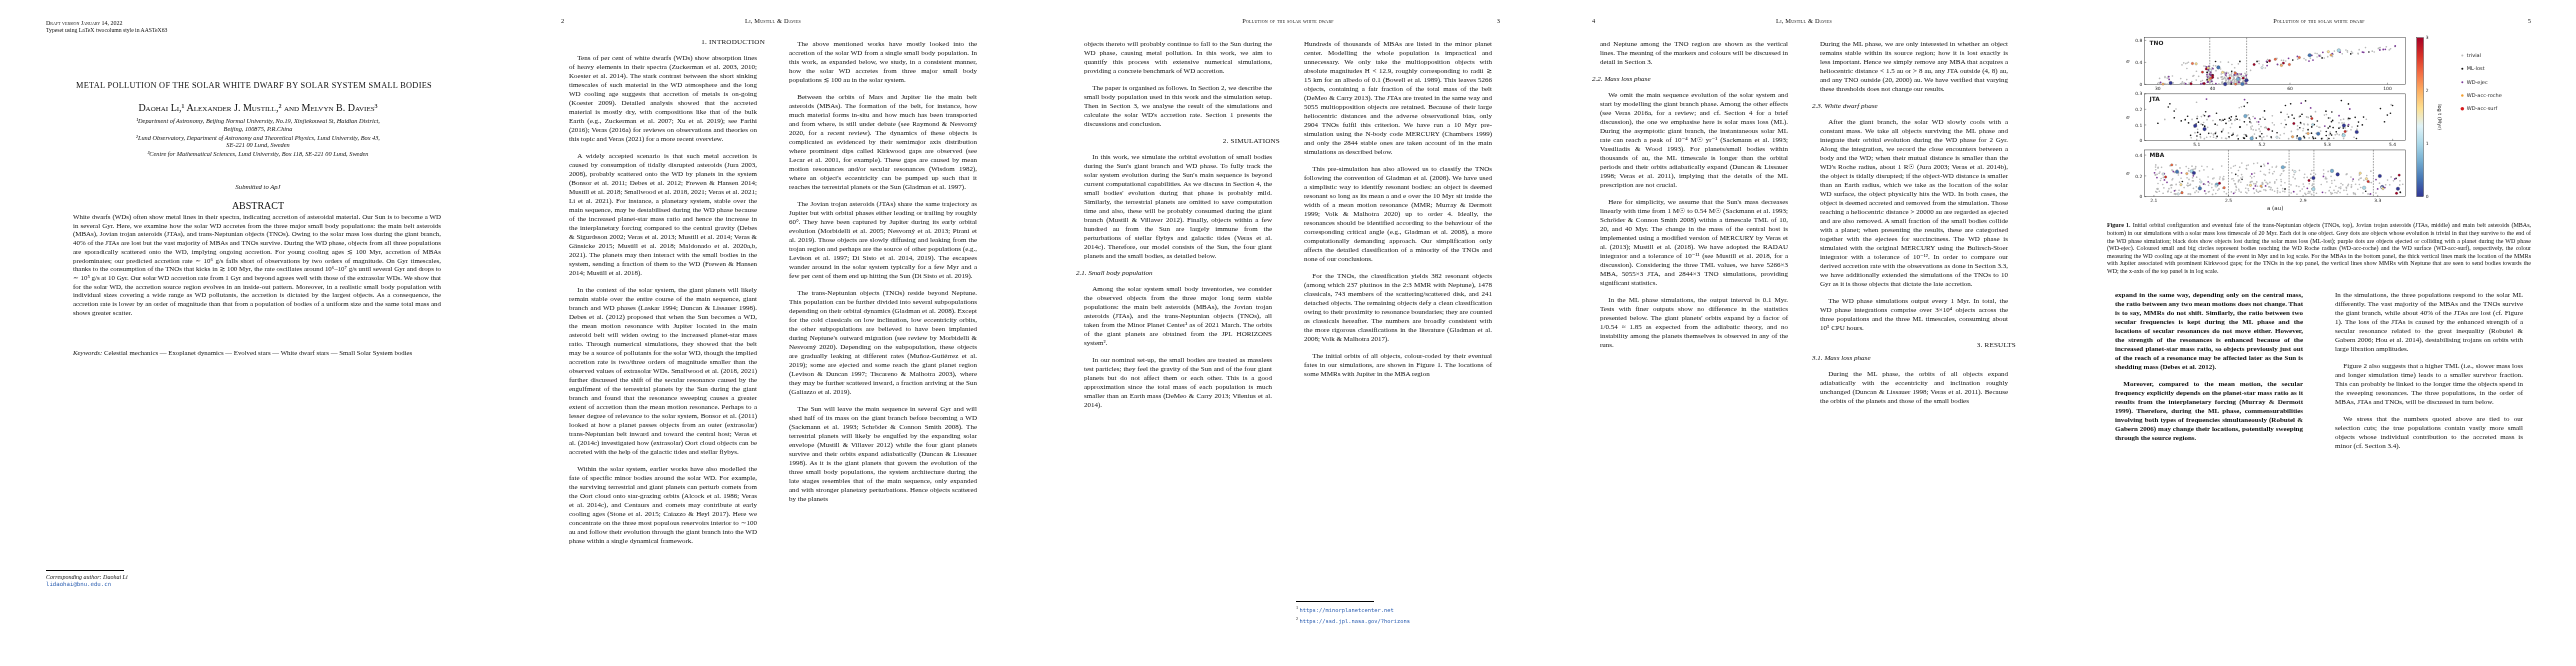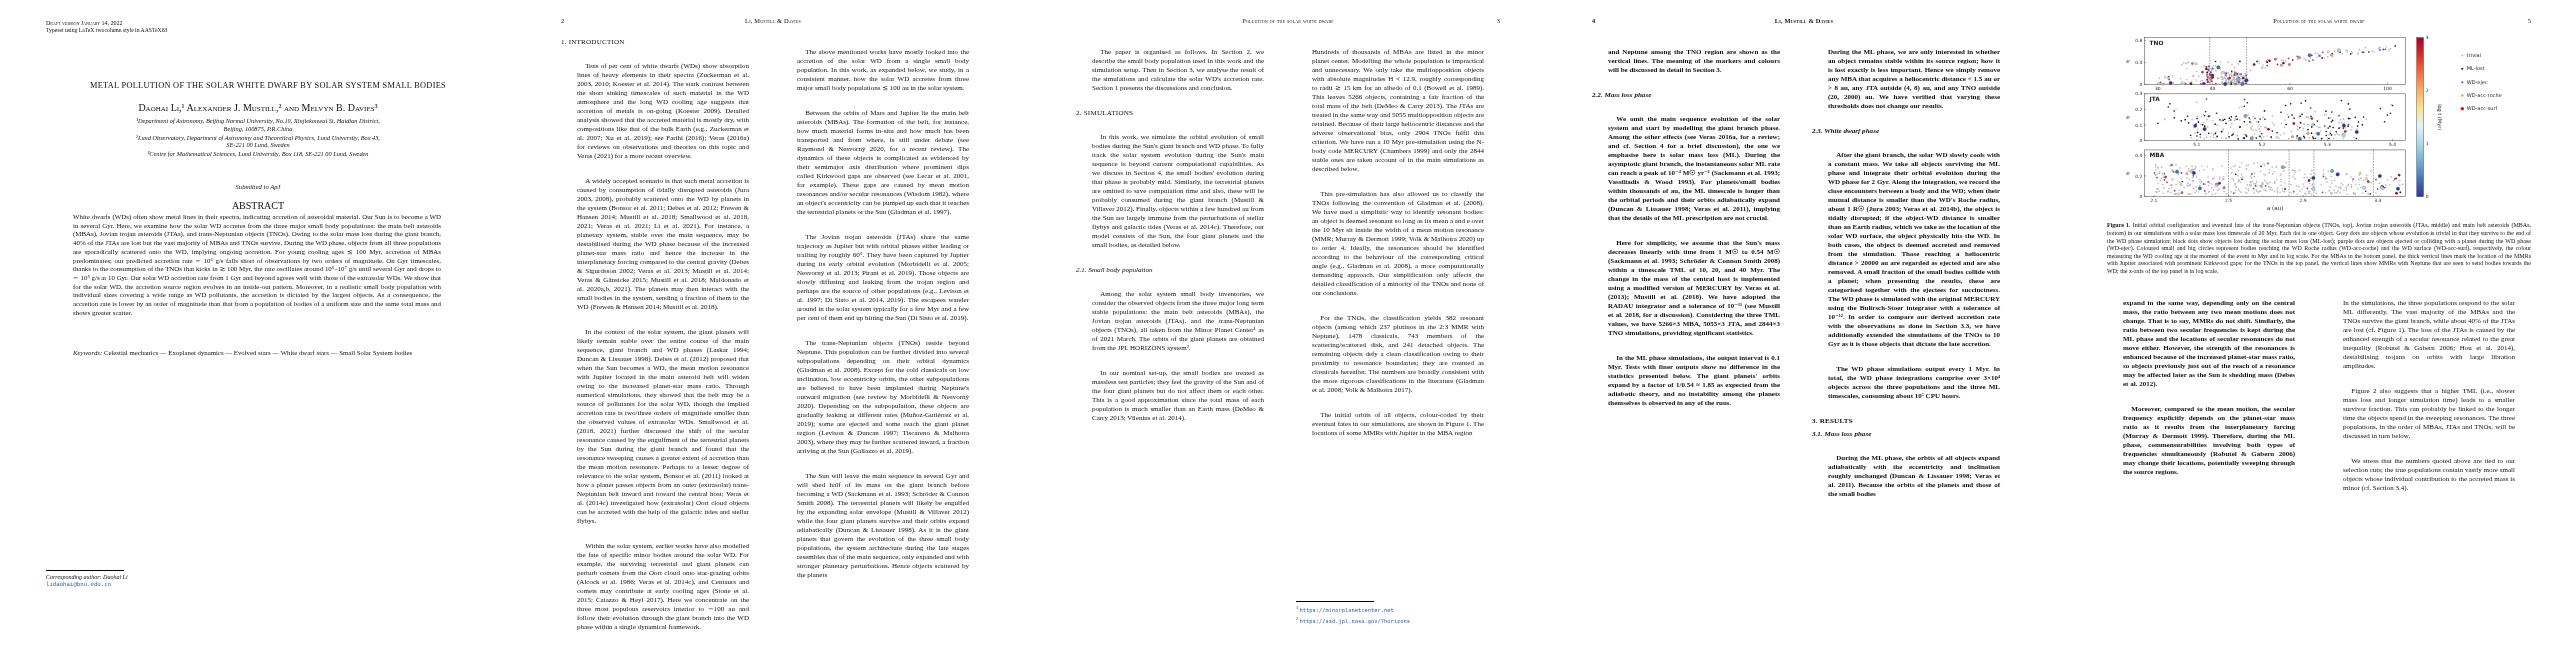--- a/index.html
+++ b/index.html
@@ -9,38 +9,38 @@
   .sc{font-variant:small-caps;}
   
   .phead{position:absolute;top:16.7px;left:46px;width:424px;display:flex;justify-content:space-between;
          font-size:6.4px;color:#111;}
   .phead .pnum{width:22px;}
   .phead .pnum.right{text-align:right;}
   .ptitle{letter-spacing:0.2px;}
   .pbody{position:absolute;top:32px;left:46px;width:424px;}
   .cols{display:flex;gap:16px;}
   .col{width:204px;position:relative;height:596px;}
-  .h1s{text-align:left;font-size:7.1px;margin:6.1px 0 3.3px;letter-spacing:0.2px;}
+  .h1s{text-align:right;font-size:7.1px;margin:6.1px 0 3.3px;letter-spacing:0.2px;}
   .h2s{text-align:left;font-size:7.1px;font-style:italic;margin:5px 0 2.8px;}
-  .para{font-size:7px;line-height:9px;text-align:justify;text-indent:8.3px;margin:16px;}
+  .para{font-size:7px;line-height:9px;text-align:justify;text-indent:8.3px;margin:8px;}
   .noind{text-indent:0;}
   .fns{position:absolute;bottom:2.2px;left:0;right:0;}
   .fnrule{width:78px;border-top:0.6px solid #000;margin-bottom:2.8px;}
   .fnline{font-size:5.8px;line-height:7.8px;}
   .fnline sup{font-size:4.2px;}
   .url{font-family:"DejaVu Sans Mono","Liberation Mono",monospace;font-size:5.4px;color:#2a5db0;}
   
   .figwrap{display:flex;justify-content:center;margin:1.1px 0 0;}
   .figcap{font-size:6px;line-height:7.6px;text-align:justify;margin:4.4px 0 7.8px;}
   .figlabel{font-weight:bold;}
   
   .p1-meta{position:absolute;top:20px;left:46px;}
   .draft{font-size:6px;}
   .typeset{font-size:5.7px;margin-top:1.1px;}
-  .p1-title{position:absolute;top:81px;left:56px;width:424px;text-align:center;font-size:8.3px;letter-spacing:0.3px;}
+  .p1-title{position:absolute;top:81px;left:42px;width:424px;text-align:center;font-size:8.3px;letter-spacing:0.3px;}
   .p1-authors{position:absolute;top:102px;left:46px;width:424px;text-align:center;font-size:10px;}
   .p1-affils{position:absolute;top:117px;left:46px;width:424px;text-align:center;}
   .affil{font-style:italic;font-size:6.3px;line-height:7.7px;max-width:245px;margin:0 auto 1.1px;}
   .p1-submitted{position:absolute;top:183px;left:46px;width:424px;text-align:center;font-style:italic;font-size:6.6px;}
   .p1-abs-head{position:absolute;top:200px;left:46px;width:424px;text-align:center;font-size:10px;}
   .p1-abstract{position:absolute;top:213px;left:73px;width:368px;font-size:6.9px;line-height:8.7px;text-align:justify;}
   .p1-keywords{position:absolute;top:349px;left:73px;width:368px;font-size:6.8px;line-height:8.3px;text-align:justify;}
   .kw-label{font-style:italic;}
   .p1-footer{position:absolute;top:570px;left:46px;width:204px;}
   .corr{font-style:italic;font-size:6px;}
@@ -111,20 +111,21 @@
       </div>
       <div class="page" style="left: 1030px;">
         <div class="phead">
           <span class="pnum"></span>
           <span class="ptitle sc">Pollution of the solar white dwarf</span>
           <span class="pnum right">3</span>
         </div>
         <div class="pbody">
           <div class="cols">
             <div class="col">
+              <p class="para noind">objects thereto will probably continue to fall to the Sun during the WD phase, causing metal pollution. In this work, we aim to quantify this process with extensive numerical simulations, providing a concrete benchmark of WD accretion.</p>
               <p class="para">The paper is organised as follows. In Section 2, we describe the small body population used in this work and the simulation setup. Then in Section 3, we analyse the result of the simulations and calculate the solar WD's accretion rate. Section 1 presents the discussions and conclusion.</p>
               <div class="h1s sc">2. SIMULATIONS</div>
               <p class="para">In this work, we simulate the orbital evolution of small bodies during the Sun's giant branch and WD phase. To fully track the solar system evolution during the Sun's main sequence is beyond current computational capabilities. As we discuss in Section 4, the small bodies' evolution during that phase is probably mild. Similarly, the terrestrial planets are omitted to save computation time and also, these will be probably consumed during the giant branch (Mustill &amp; Villaver 2012). Finally, objects within a few hundred au from the Sun are largely immune from the perturbations of stellar flybys and galactic tides (Veras et al. 2014c). Therefore, our model consists of the Sun, the four giant planets and the small bodies, as detailed below.</p>
               <div class="h2s">2.1. Small body population</div>
               <p class="para">Among the solar system small body inventories, we consider the observed objects from the three major long term stable populations: the main belt asteroids (MBAs), the Jovian trojan asteroids (JTAs), and the trans-Neptunian objects (TNOs), all taken from the Minor Planet Center¹ as of 2021 March. The orbits of the giant planets are obtained from the JPL HORIZONS system².</p>
               <p class="para">In our nominal set-up, the small bodies are treated as massless test particles; they feel the gravity of the Sun and of the four giant planets but do not affect them or each other. This is a good approximation since the total mass of each population is much smaller than an Earth mass (DeMeo &amp; Carry 2013; Vilenius et al. 2014).</p>
             </div>
             <div class="col">
               <p class="para noind">Hundreds of thousands of MBAs are listed in the minor planet center. Modelling the whole population is impractical and unnecessary. We only take the multiopposition objects with absolute magnitudes H &lt; 12.9, roughly corresponding to radii ≳ 15 km for an albedo of 0.1 (Bowell et al. 1989). This leaves 5266 objects, containing a fair fraction of the total mass of the belt (DeMeo &amp; Carry 2013). The JTAs are treated in the same way and 5055 multiopposition objects are retained. Because of their large heliocentric distances and the adverse observational bias, only 2904 TNOs fulfil this criterion. We have run a 10 Myr pre-simulation using the N-body code MERCURY (Chambers 1999) and only the 2844 stable ones are taken account of in the main simulations as described below.</p>
               <p class="para">This pre-simulation has also allowed us to classify the TNOs following the convention of Gladman et al. (2008). We have used a simplistic way to identify resonant bodies: an object is deemed resonant so long as its mean a and e over the 10 Myr sit inside the width of a mean motion resonance (MMR; Murray &amp; Dermott 1999; Volk &amp; Malhotra 2020) up to order 4. Ideally, the resonances should be identified according to the behaviour of the corresponding critical angle (e.g., Gladman et al. 2008), a more computationally demanding approach. Our simplification only affects the detailed classification of a minority of the TNOs and none of our conclusions.</p>
@@ -132,21 +133,21 @@
               <p class="para">The initial orbits of all objects, colour-coded by their eventual fates in our simulations, are shown in Figure 1. The locations of some MMRs with Jupiter in the MBA region</p>
               <div class="fns">
                 <div class="fnrule"></div>
                 <div class="fnline"><sup>1</sup> <span class="url">https://minorplanetcenter.net</span></div>
                 <div class="fnline"><sup>2</sup> <span class="url">https://ssd.jpl.nasa.gov/?horizons</span></div>
               </div>
             </div>
           </div>
         </div>
       </div>
-      <div class="page" style="left: 1546px; font-weight: bold;">
+      <div class="page" style="left: 1546px;">
         <div class="phead">
           <span class="pnum">4</span>
           <span class="ptitle sc">Li, Mustill &amp; Davies</span>
           <span class="pnum right"></span>
         </div>
         <div class="pbody">
           <div class="cols">
             <div class="col">
               <p class="para noind">and Neptune among the TNO region are shown as the vertical lines. The meaning of the markers and colours will be discussed in detail in Section 3.</p>
               <div class="h2s">2.2. Mass loss phase</div>

